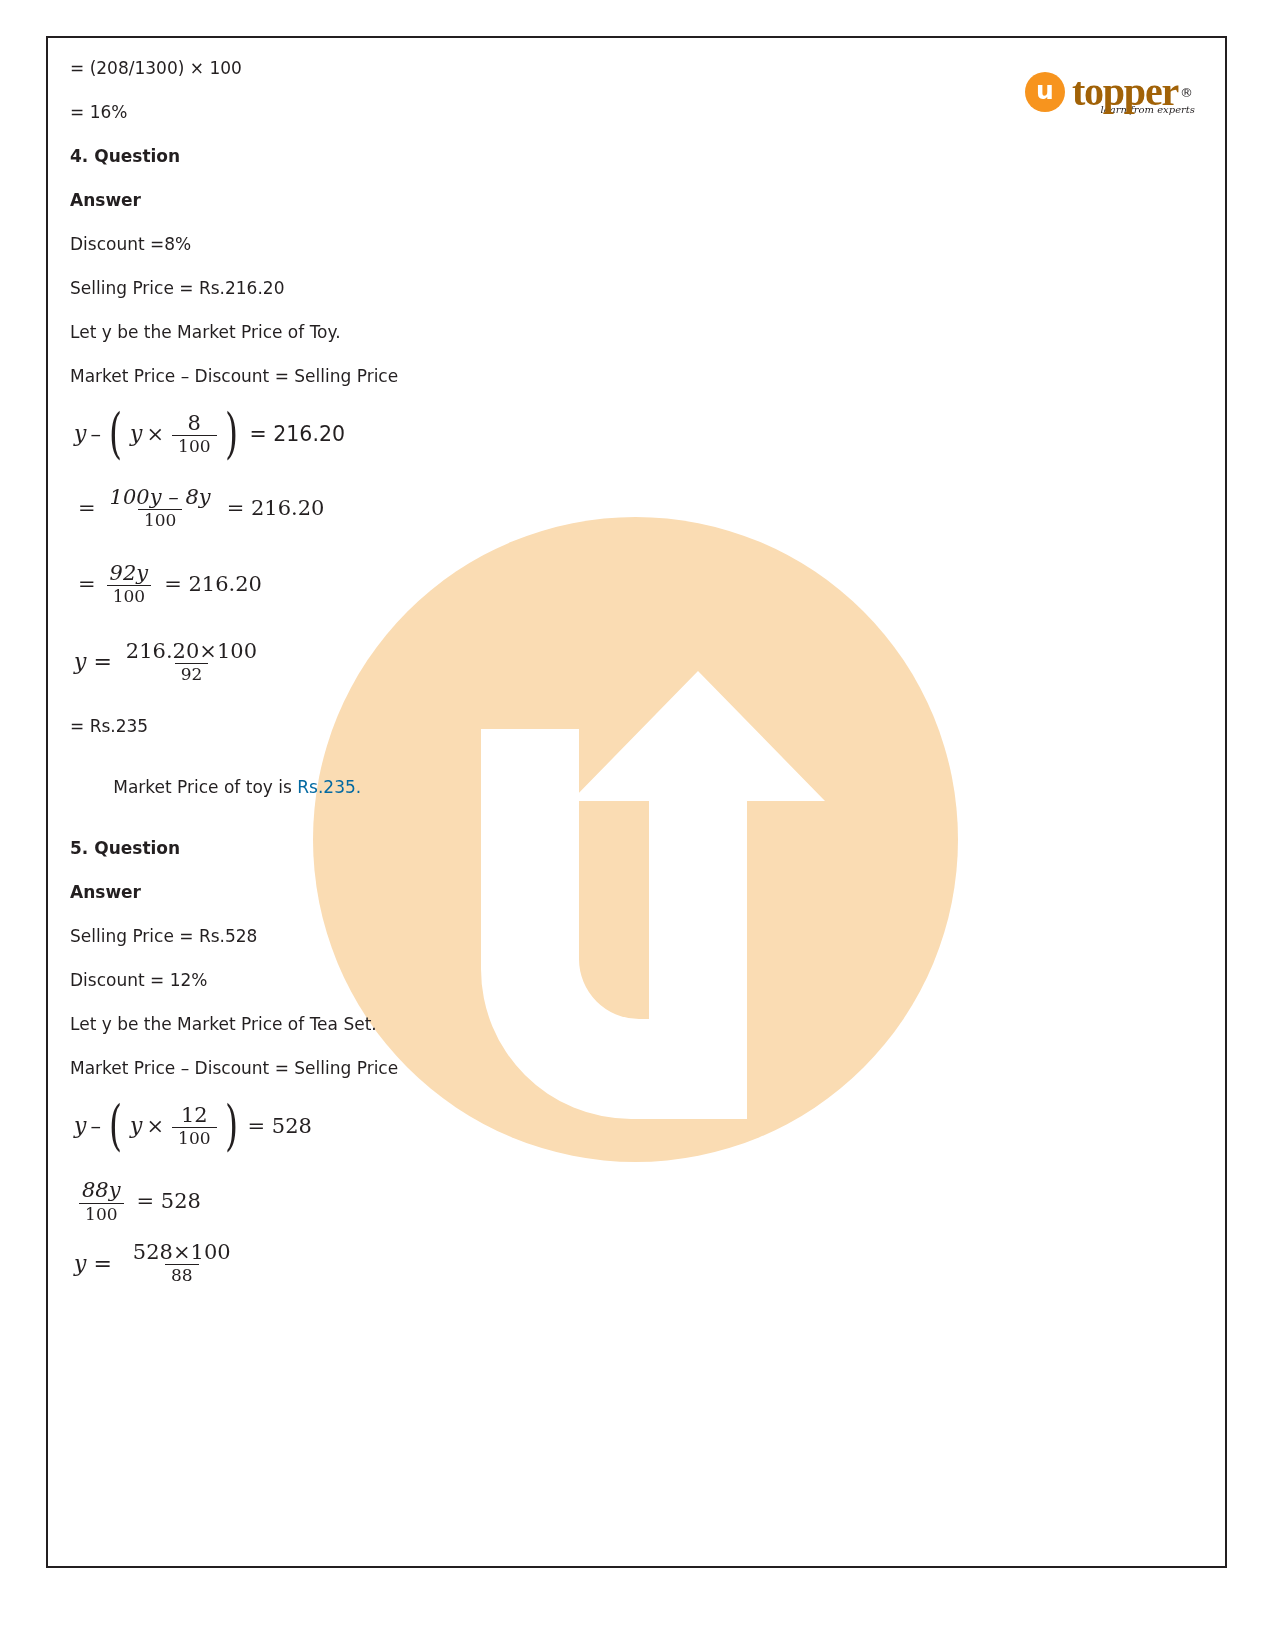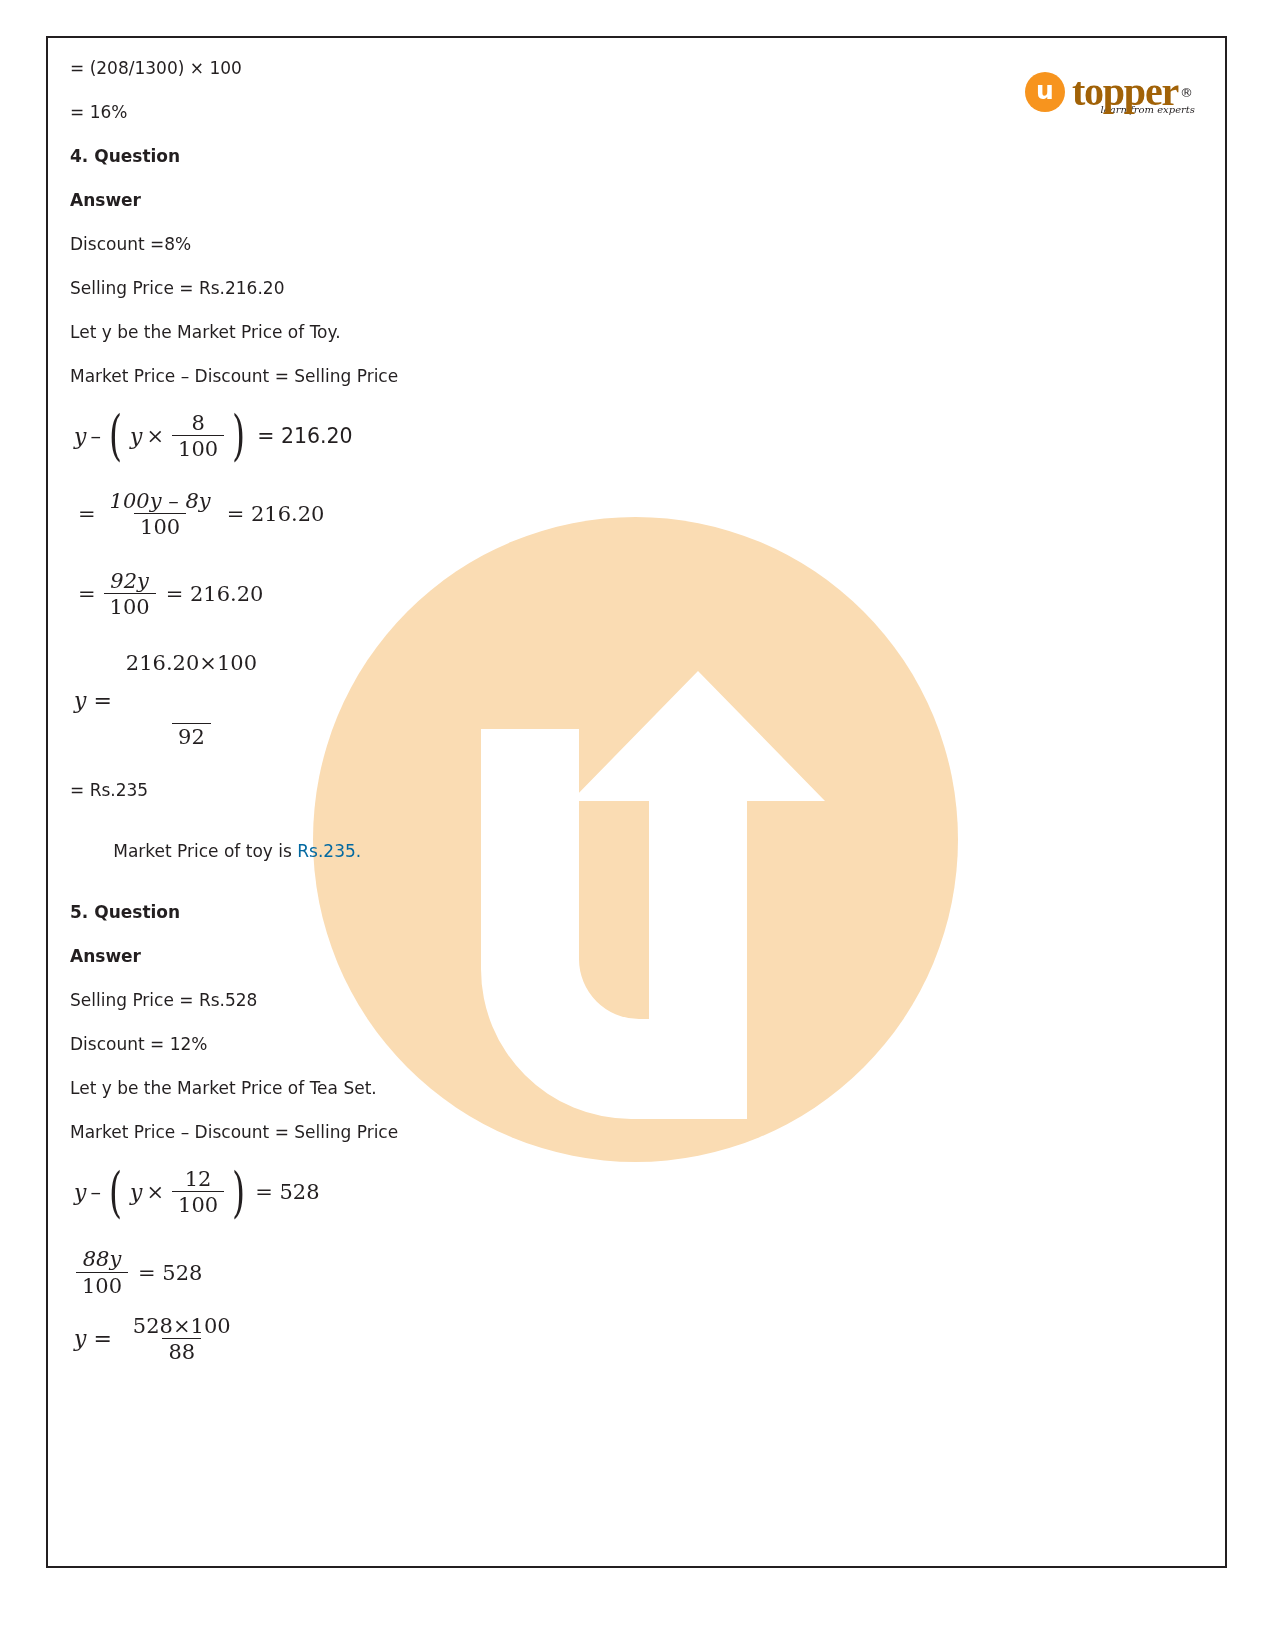--- a/index.html
+++ b/index.html
@@ -126,21 +126,21 @@
     vertical-align: middle;
     margin: 0 4px;
   }
   .frac .num {
     padding: 0 6px 1px 6px;
     font-size: 21px;
     line-height: 1.05;
   }
   .frac .den {
     padding: 2px 6px 0 6px;
-    font-size: 21px;
+    font-size: 17px;
     line-height: 1.05;
     border-top: 1.4px solid #231f20;
   }
   .paren {
     font-size: 54px;
     font-style: normal;
     line-height: 0.62;
     font-family: "DejaVu Serif", serif;
     display: inline-block;
     transform: scaleX(0.62);
@@ -211,21 +211,21 @@
         <span class="op rm">=</span>
         <span class="frac">
           <span class="num">92y</span>
           <span class="den rm">100</span>
         </span>
         <span class="eqtail">= 216.20</span>
       </div>
 
       <div class="math m-row" style="margin-left:4px;margin-bottom:34px;">
         <span class="var">y =</span>
-        <span class="frac" style="margin-left:8px;gap:48px;">
+        <span class="frac" style="margin-left:8px;">
           <span class="num rm">216.20×100</span>
           <span class="den rm">92</span>
         </span>
       </div>
 
       <p class="line">= Rs.235</p>
 
       <p class="line">
         <span>Market Price of toy is </span><span class="hl">Rs.235.</span>
       </p>

